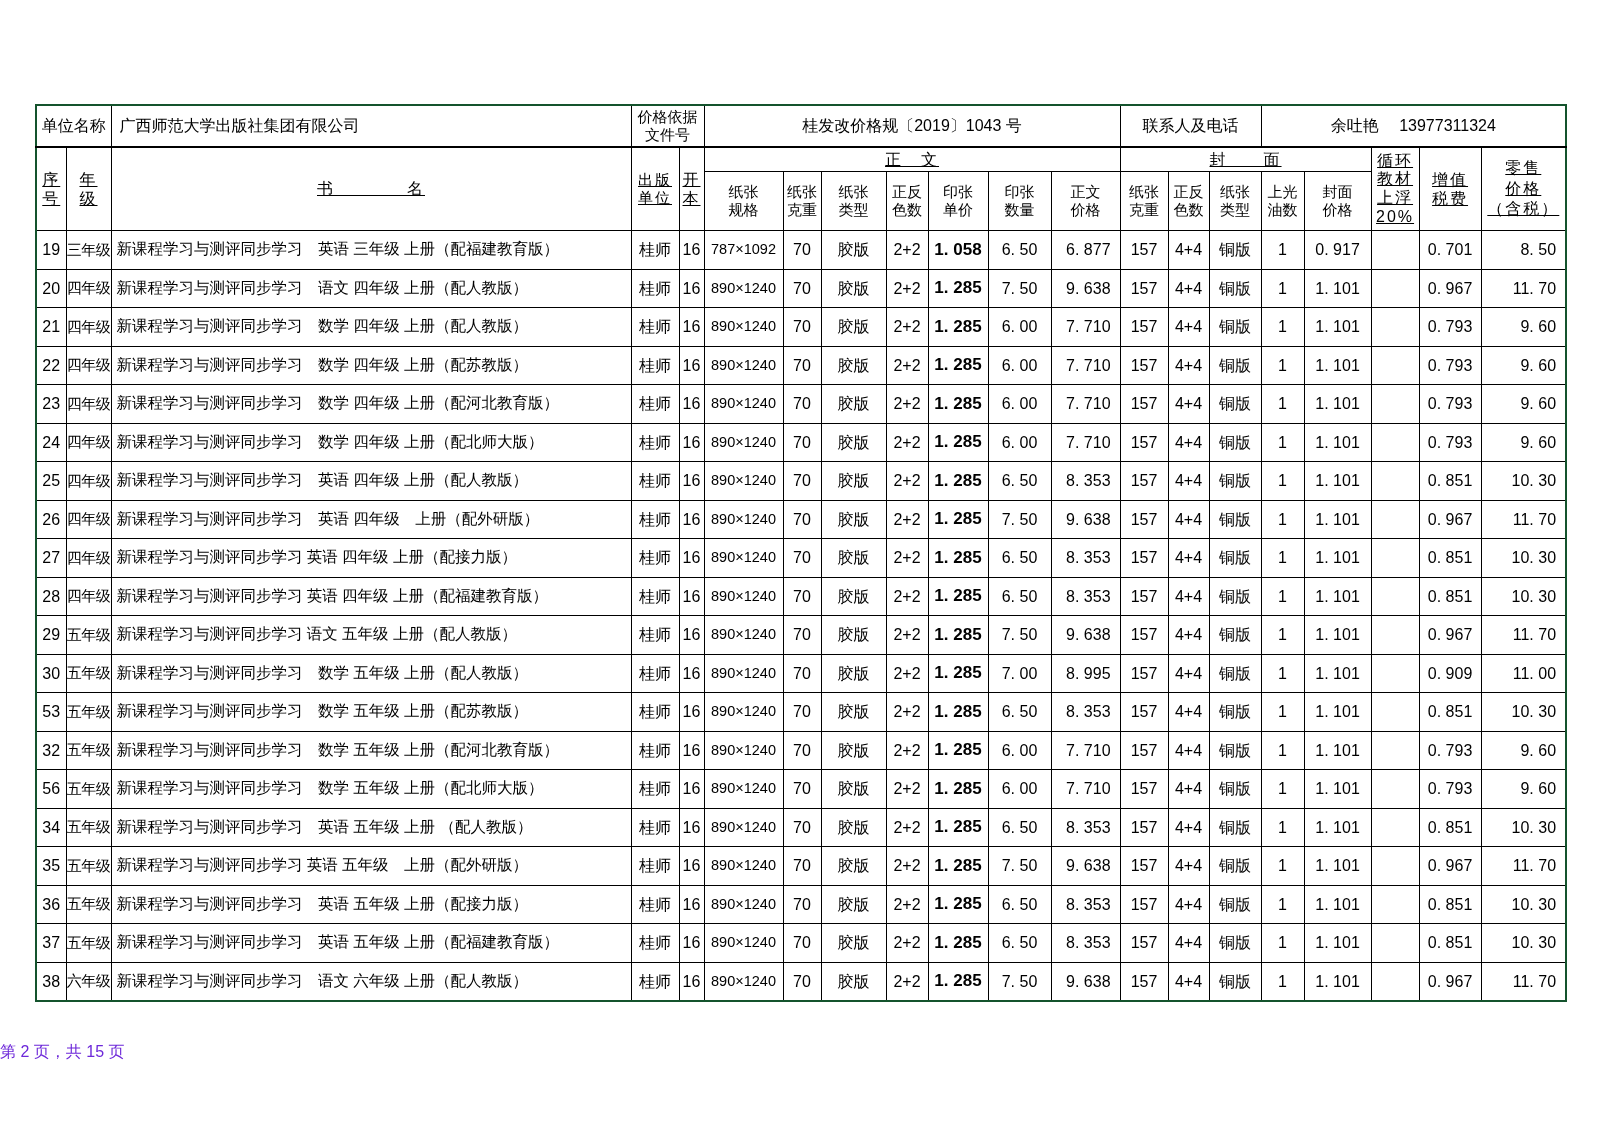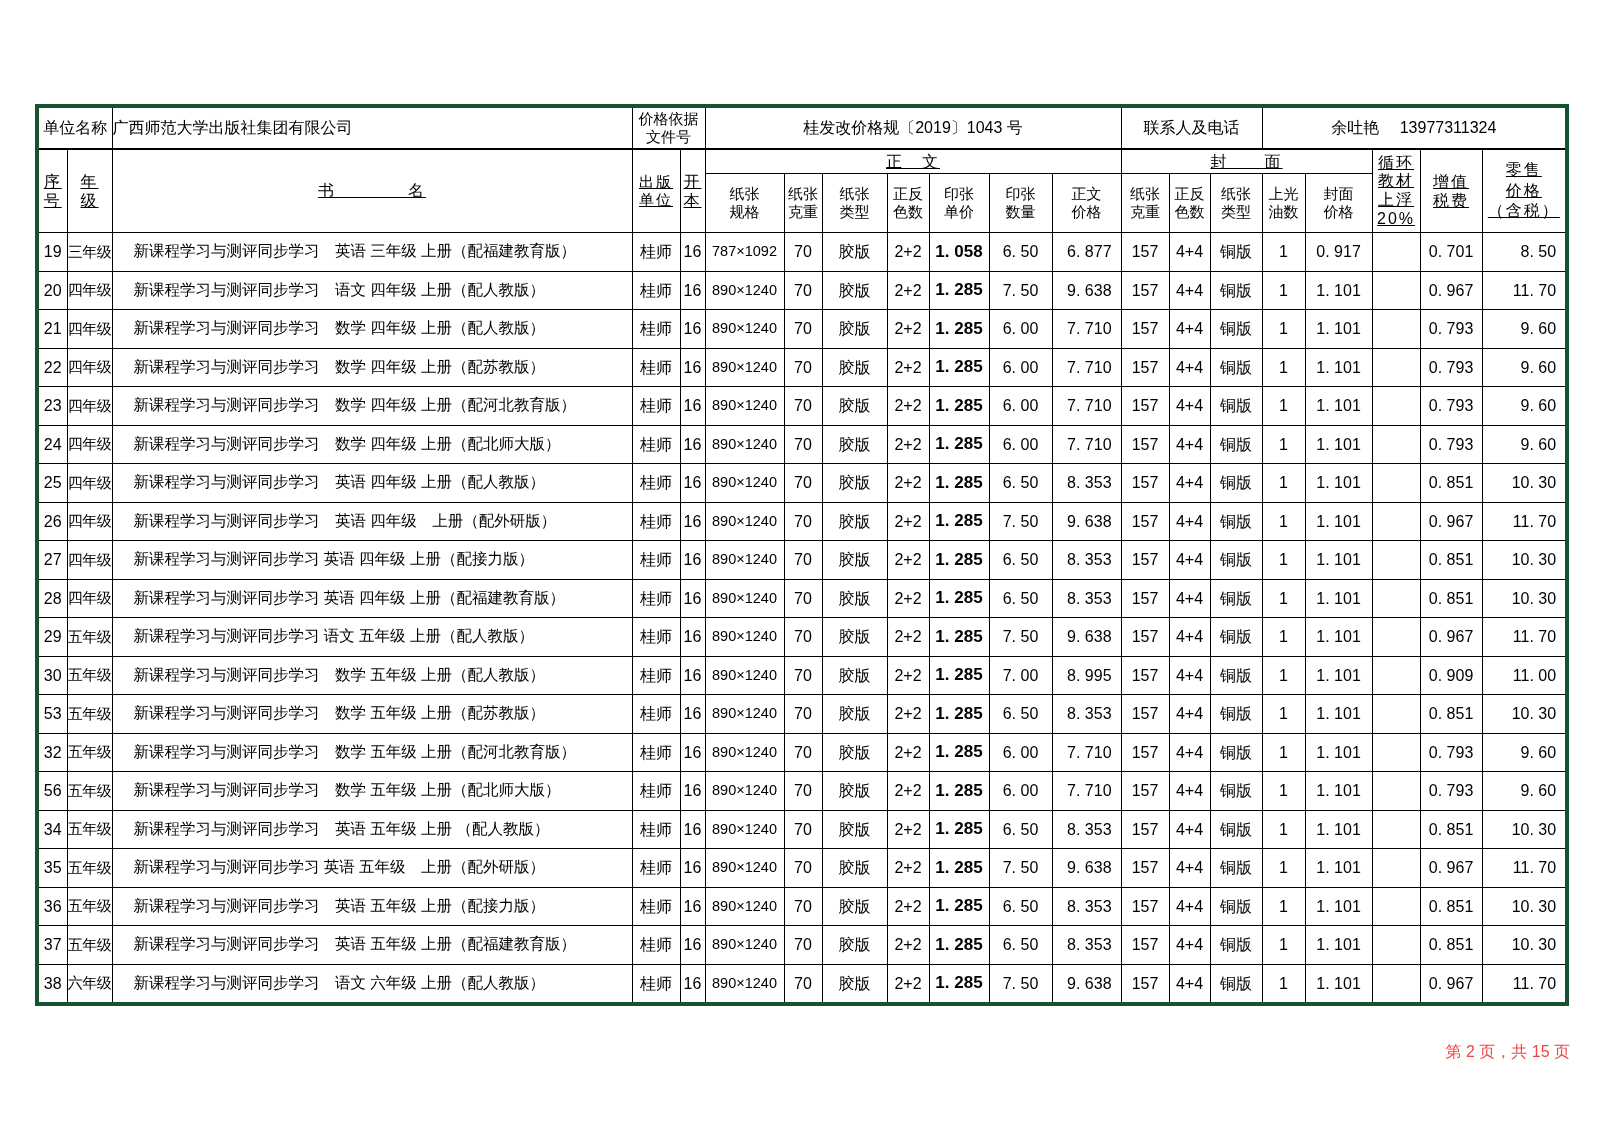--- a/index.html
+++ b/index.html
@@ -3,44 +3,44 @@
 <meta charset="utf-8">
 <style>
   html,body { margin:0; padding:0; background:#ffffff; }
   .page {
     position:relative; width:1600px; height:1130px; background:#ffffff;
     font-family:"Liberation Sans","DejaVu Sans",sans-serif; color:#000;
   }
   table.price-table {
     position:absolute; left:35px; top:104px;
     width:1530px; table-layout:fixed;
-    border-collapse:collapse; border:4px solid #14532d;
+    border-collapse:collapse; border:2px solid #14532d;
     font-size:16px;
   }
   .price-table td, .price-table th {
     border:1px solid #000; padding:0; overflow:hidden;
     font-weight:normal; text-align:center; vertical-align:middle;
     line-height:1.2;
   }
   tr.info-row td { height:40px; border-bottom:2px solid #000; }
   tr.group-row th { height:23px; font-size:16px; letter-spacing:2px;text-decoration:underline; }
   tr.colhead-row th { height:58px; font-size:15px; white-space:pre-line; }
   th.pre { white-space:pre-line; }
-  td.left { text-align:left; }
+  td.left { text-align:left; padding-left:8px; }
   th.small4 { font-size:12.5px; line-height:1.16; }
   th.small3 { font-size:14px; line-height:1.28; }
   tbody td { height:37.5px; font-size:16px; }
-  tbody td.c2 { text-align:left; padding-left:21px; font-size:15.5px; }
+  tbody td.c2 { text-align:left; padding-left:5px; font-size:15.5px; }
   tbody td.c1 { font-size:15px; letter-spacing:-0.5px; }
   tbody td.c5 { font-size:14.5px;margin-top:20px; }
   tbody td.c9 { font-weight:bold; font-size:17px; }
   tbody td.c11, tbody td.c19 { text-align:right; padding-right:9px; }
   .footer {
     position:absolute; left:0; top:1042px; width:1570px;
-    text-align:right; font-size:16px; color:#ef4444;
+    text-align:left; font-size:16px; color:#6d28d9;
   }
 </style>
 </head>
 <body>
 
 <div class="page">
 
   <table class="price-table">
     <colgroup>
       <col style="width:30px">

